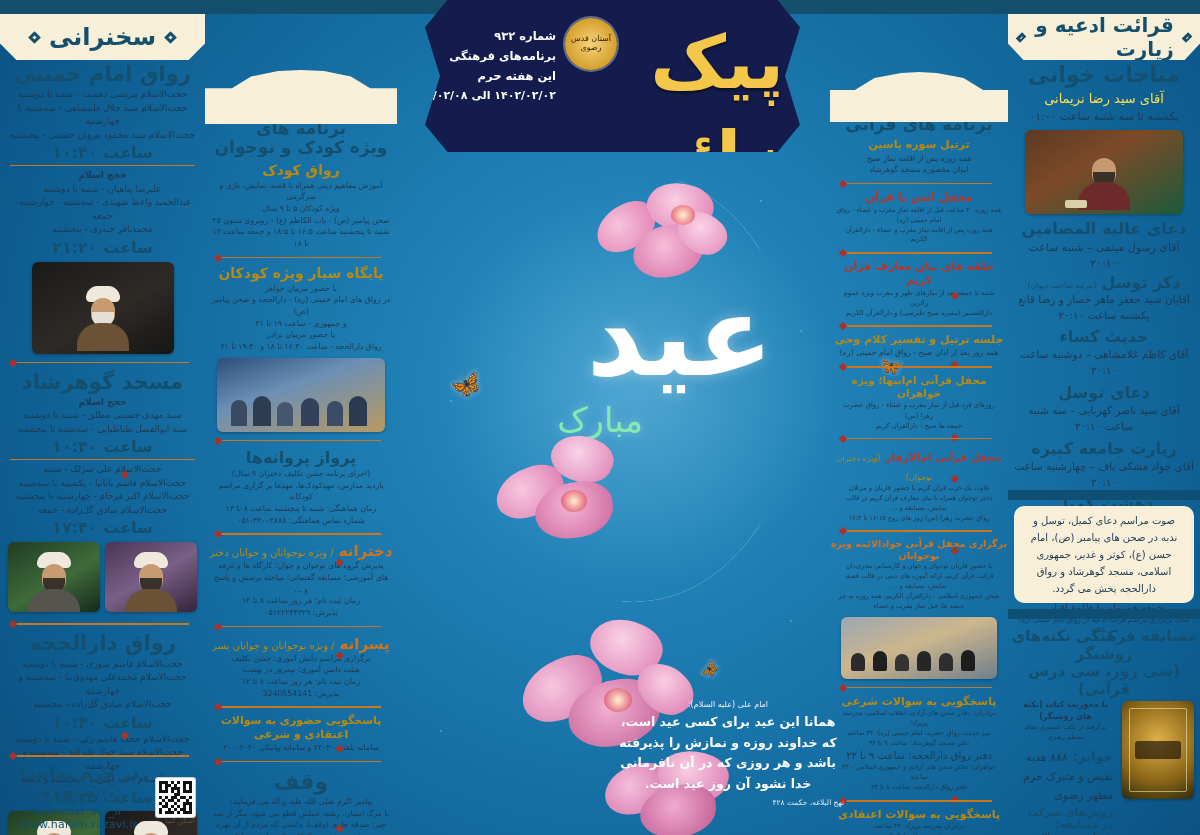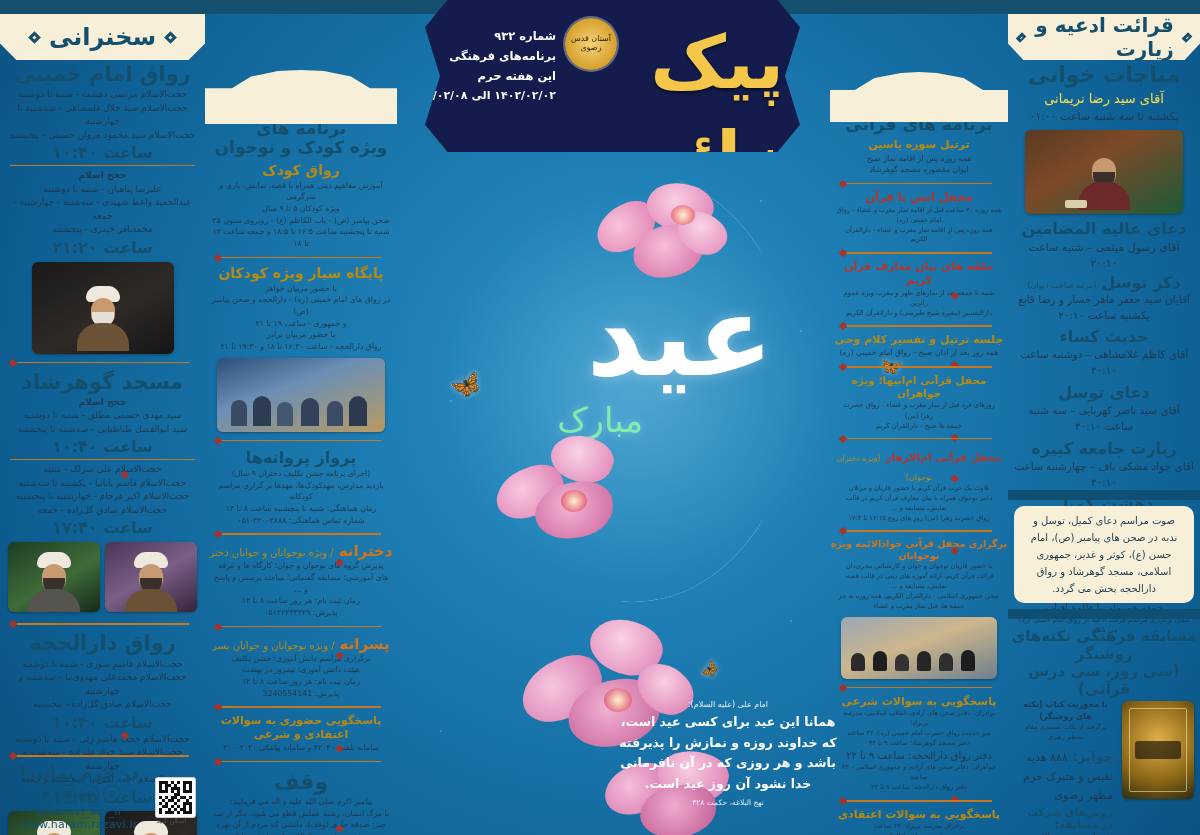--- a/index.html
+++ b/index.html
@@ -162,21 +162,21 @@
 
   .note-box{
     background:#f7efd8;border-radius:10px;margin:6px 6px;padding:6px 4px;
   }
   .quote-block{
     position:absolute;left:612px;top:700px;width:232px;direction:rtl;text-align:center;
     color:#ffffff;
   }
   .quote-attr{font-size:8px;opacity:.9;margin-bottom:3px;}
   .quote-body{font-size:12.5px;line-height:1.65;font-weight:bold;}
-  .quote-src{font-size:7.5px;opacity:.85;margin-top:3px;}
+  .quote-src{font-size:7.5px;opacity:.85;margin-top:3px;text-align:right;}
   .tiny{font-size:7px;}
   .inner-rule{height:1px;background:#c8771f;margin:3px 10px;}
 </style>
 </head>
 <body>
 
 <div class="poster">
 
   <div class="bg-center">
     <div class="stars">
@@ -332,21 +332,21 @@
               <i class="face"></i>
           </div>
         </div>
       </div>
     </div>
   </div>
 
   <div style="position:absolute;left:0;top:748px;width:205px;">
     <div class="divider w3"></div>
     <div style="display:flex;align-items:center;gap:8px;padding:0 10px;">
-      <div style="text-align:left">
+      <div style="text-align:right">
         <div class="qr">
           <div class="qr-grid">
             <i class="b"></i>
               <i class="b"></i>
               <i class="b"></i>
               <i></i>
               <i class="b"></i>
               <i></i>
               <i class="b"></i>
               <i></i>

